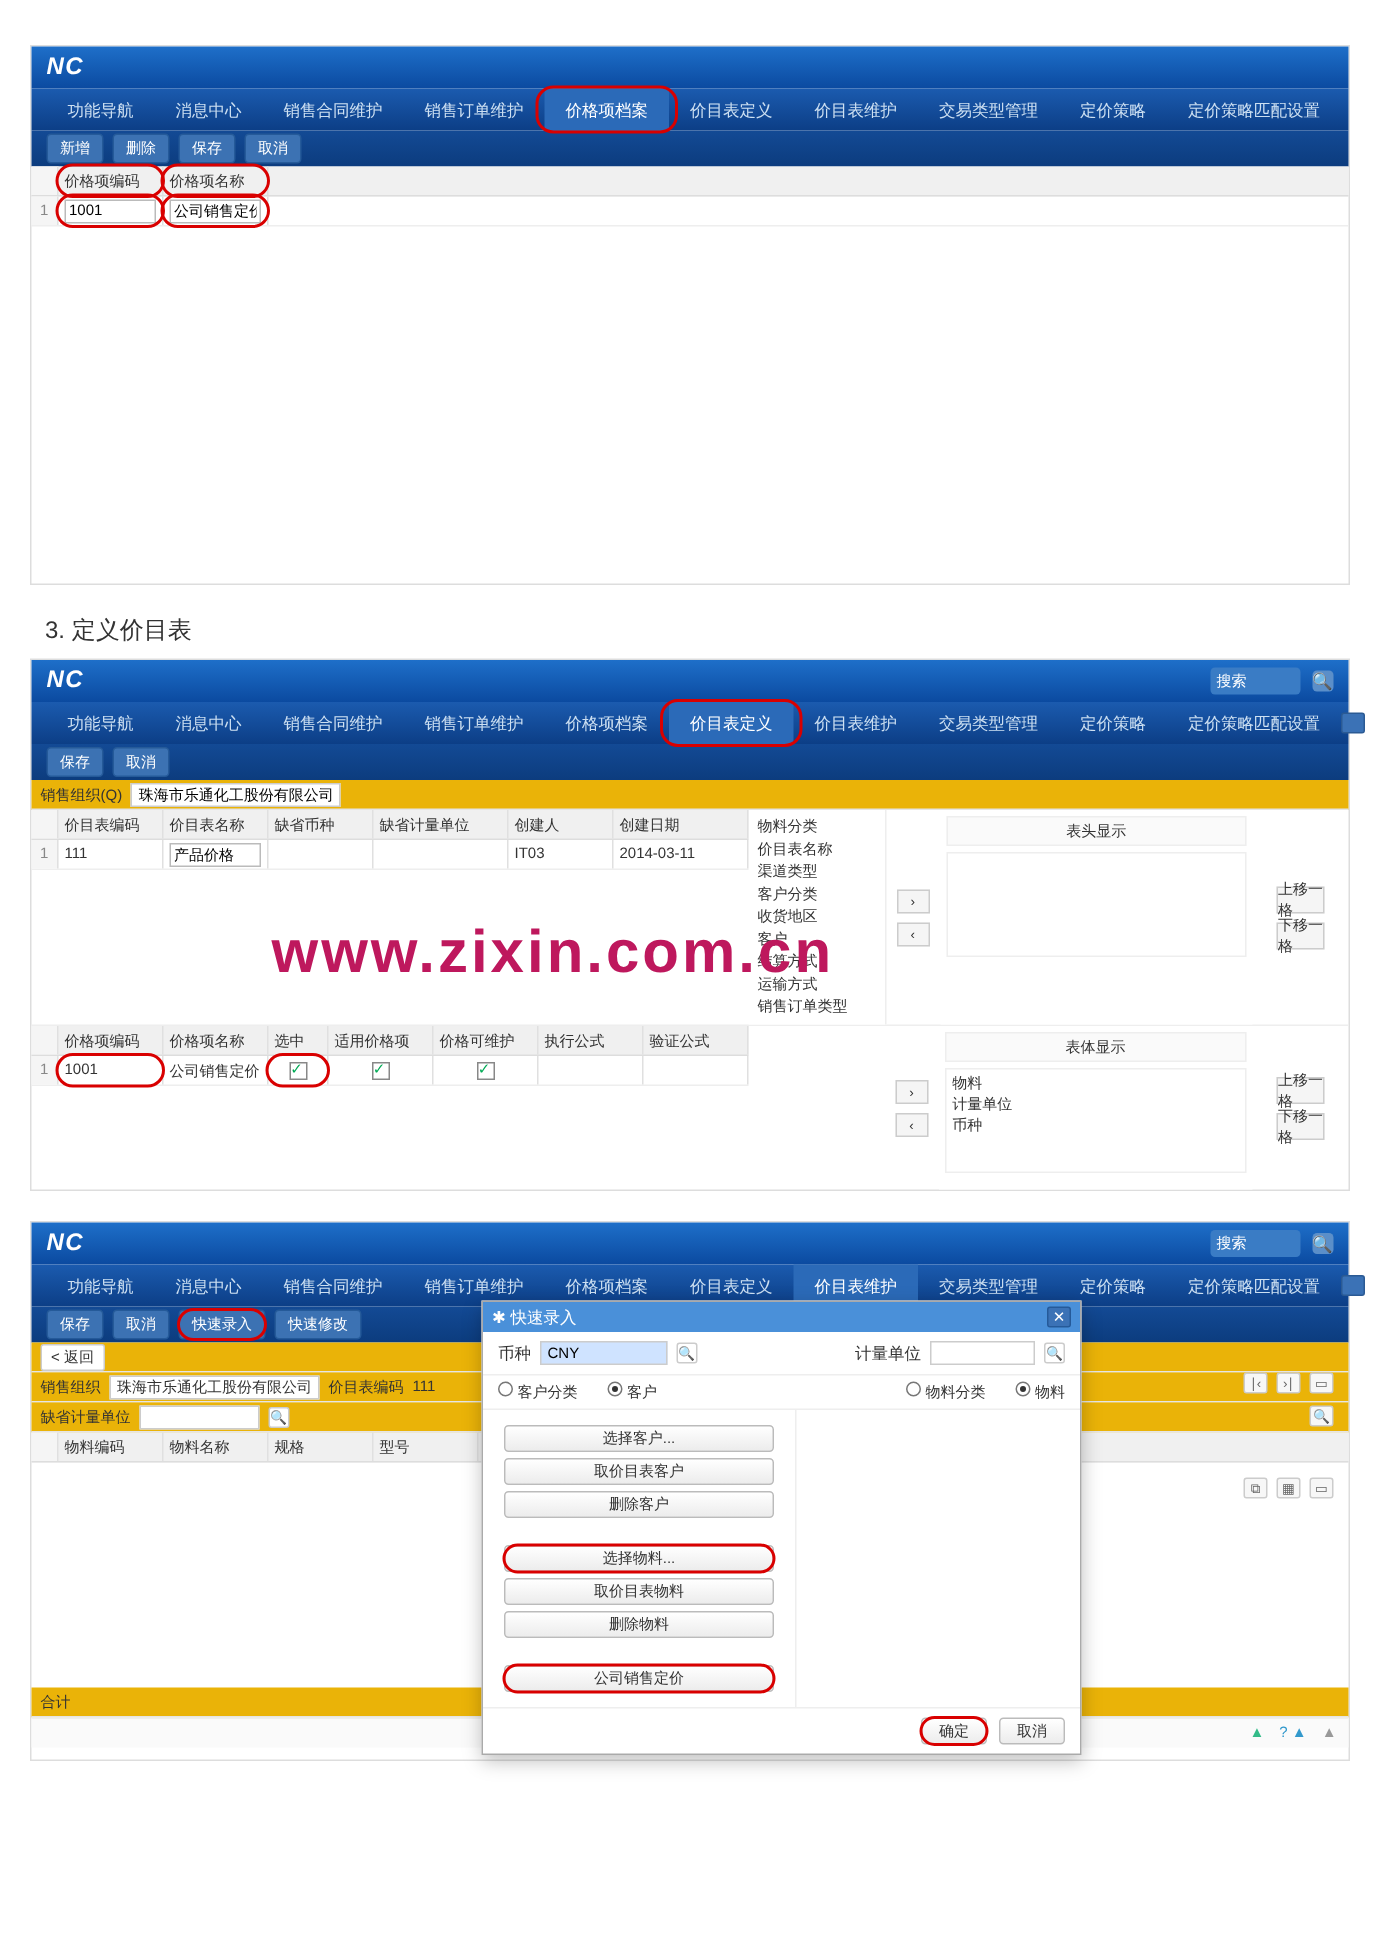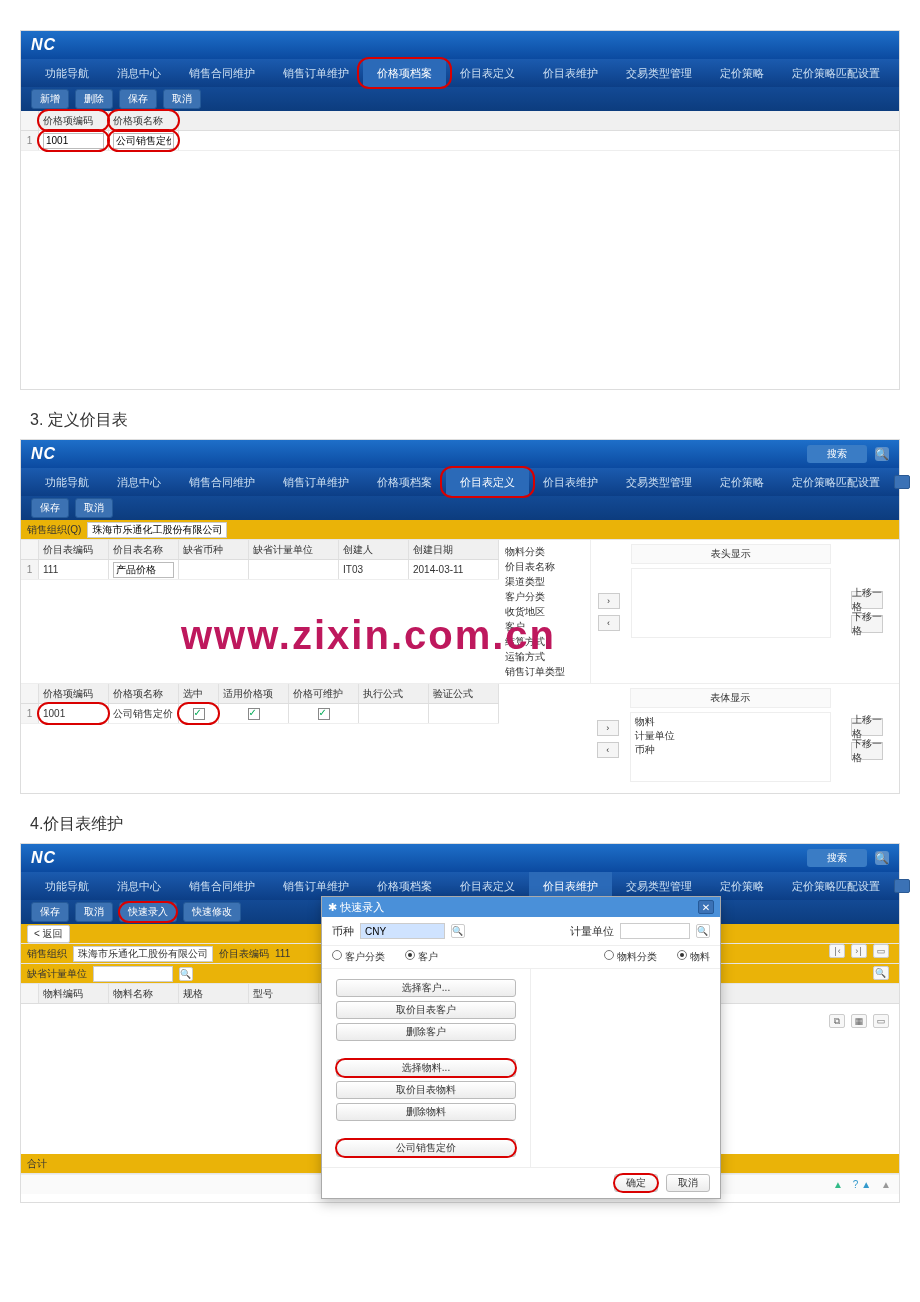--- a/index.html
+++ b/index.html
@@ -1,21 +1,21 @@
 <!DOCTYPE html>
 <html><head>
 <meta charset="utf-8">
 <style>
   * { box-sizing: border-box; margin: 0; padding: 0; font-family: "Microsoft YaHei", Arial, sans-serif; }
   body { background: #fff; color: #333; font-size: 11px; }
   .page { width: 920px; margin: 0 auto; padding: 0 0 40px 0; }
   .panel { margin: 0 20px 20px 20px; border: 1px solid #ddd; background: #fff; }
   .nc-top { background: linear-gradient(180deg,#1e6fc9 0%,#0b4aa0 100%); height: 28px; display:flex; align-items:center; padding:0 10px; justify-content:space-between; }
   .nc-logo { color:#fff; font-weight:bold; font-size:16px; font-style:italic; letter-spacing:1px; }
-  .search-box { background:#3a7cc5; color:#fff; width:60px; height:18px; border-radius:3px; display:flex; align-items:center; justify-content:center; padding:0 4px; font-size:10px; }
+  .search-box { background:#3a7cc5; color:#fff; width:60px; height:18px; border-radius:3px; display:flex; align-items:center; justify-content:flex-start; padding:0 4px; font-size:10px; }
   .search-icn { width:14px; height:14px; background:#5b8fc9; border-radius:3px; margin-left:4px; display:flex; align-items:center; justify-content:center; }
   .nav { background: linear-gradient(180deg,#1b5baf 0%,#0c3e86 100%); display:flex; align-items:center; height:28px; padding:0 10px; font-size:11px; }
   .nav-item { color:#cde0f2; padding:0 14px; height:100%; display:flex; align-items:center; cursor:pointer; white-space:nowrap; }
   .nav-item.active { background:#2b6ab8; color:#fff; }
   .nav-right { margin-left:auto; display:flex; align-items:center; gap:4px; }
   .win-btn { width:16px; height:14px; background:#3b72b6; border:1px solid #2b5a94; border-radius:2px; }
   .toolbar { background: linear-gradient(180deg,#134a95 0%,#0c3c7e 100%); height:24px; display:flex; align-items:center; padding:0 10px; gap:6px; }
   .tbtn { background:#3c72b3; border:1px solid #255a99; color:#fff; font-size:10px; padding:2px 8px; border-radius:3px; cursor:pointer; }
   .grid-head { background:#f0f0f0; display:flex; height:20px; border-bottom:1px solid #ddd; font-size:10px; }
   .grid-head > div, .grid-row > div { border-right:1px solid #e0e0e0; padding:2px 4px; display:flex; align-items:center; }
@@ -223,21 +223,20 @@
         <div>币种</div>
       </div>
     </div>
     <div style="width:70px; display:flex; flex-direction:column; gap:6px; align-items:center; justify-content:center; padding:0 4px;">
       <div class="move-btn">上移一格</div>
       <div class="move-btn">下移一格</div>
     </div>
   </div>
 </div>
 
-<div class="section-title">4.价目表维护</div>
 
 <div class="panel" style="position:relative; min-height:360px;">
   <div class="nc-top">
     <span class="nc-logo">NC</span>
     <div style="display:flex;align-items:center;gap:4px;">
       <div class="search-box">
             <span>搜索</span>
           </div>
       <div class="search-icn">🔍</div>
     </div>

